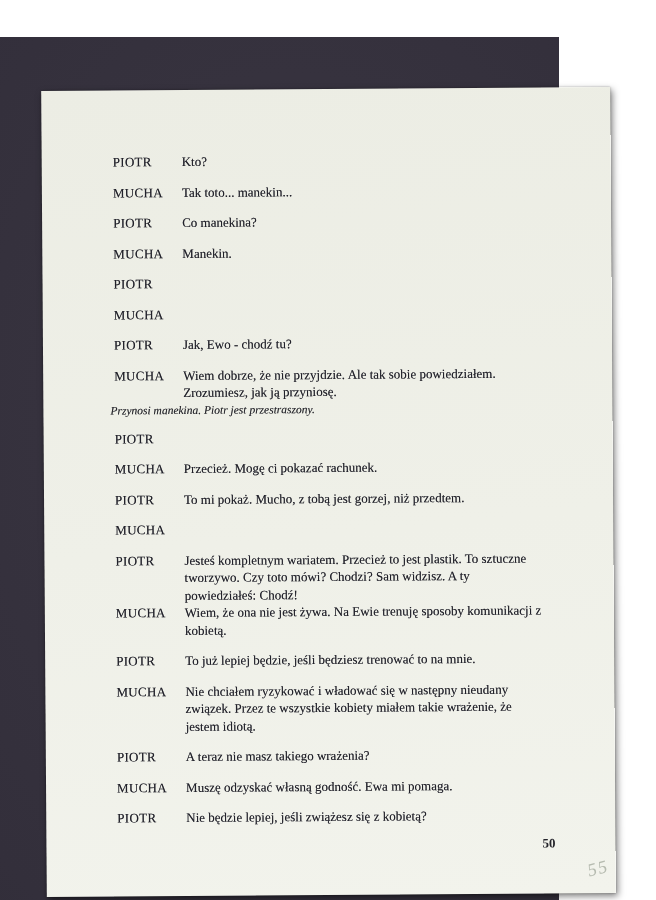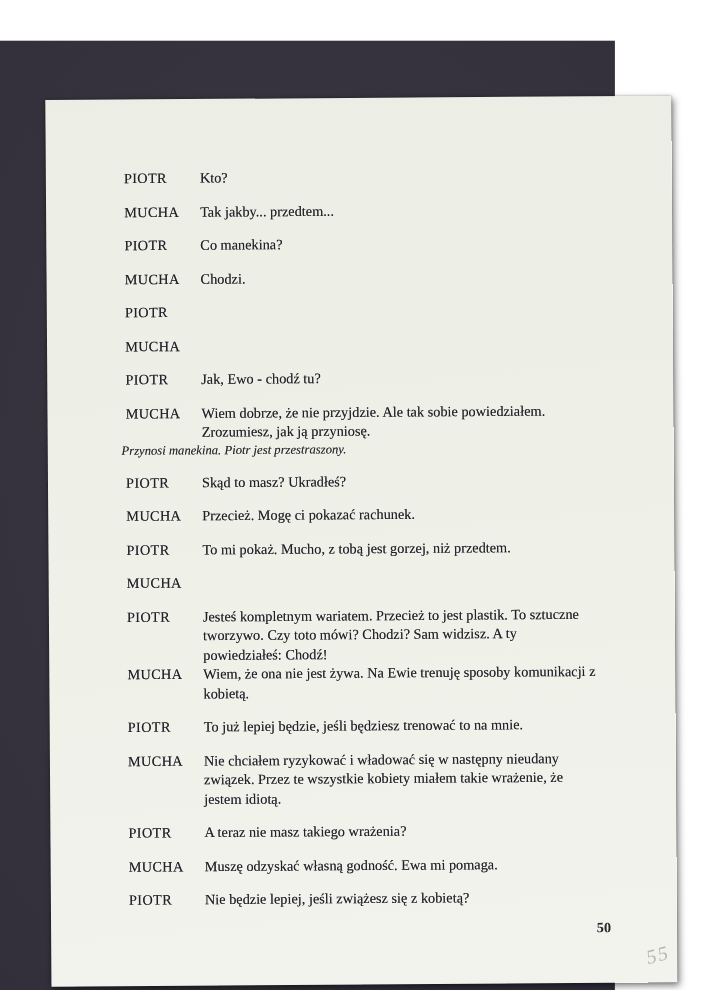--- a/index.html
+++ b/index.html
@@ -85,49 +85,48 @@
 
 <div class="scene">
   <div class="paper">
     <div class="entries" id="entries">
         <div class="entry">
     <span class="speaker">PIOTR</span>
     <span class="text">Kto?</span>
   </div>
         <div class="entry">
     <span class="speaker">MUCHA</span>
-    <span class="text">Tak jakby... przedtem...</span>
+    <span class="text">Tak toto... manekin...</span>
   </div>
         <div class="entry">
     <span class="speaker">PIOTR</span>
     <span class="text">Co manekina?</span>
   </div>
         <div class="entry">
     <span class="speaker">MUCHA</span>
-    <span class="text">Chodzi.</span>
+    <span class="text">Manekin.</span>
   </div>
         <div class="entry">
     <span class="speaker">PIOTR</span>
   </div>
         <div class="entry">
     <span class="speaker">MUCHA</span>
   </div>
         <div class="entry">
     <span class="speaker">PIOTR</span>
     <span class="text">Jak, Ewo - chodź tu?</span>
   </div>
         <div class="entry no-gap">
     <span class="speaker">MUCHA</span>
     <span class="text">Wiem dobrze, że nie przyjdzie. Ale tak sobie powiedziałem.
 Zrozumiesz, jak ją przyniosę.</span>
   </div>
         <div class="direction">Przynosi manekina. Piotr jest przestraszony.</div>
         <div class="entry">
     <span class="speaker">PIOTR</span>
-    <span class="text">Skąd to masz? Ukradłeś?</span>
   </div>
         <div class="entry">
     <span class="speaker">MUCHA</span>
     <span class="text">Przecież. Mogę ci pokazać rachunek.</span>
   </div>
         <div class="entry">
     <span class="speaker">PIOTR</span>
     <span class="text">To mi pokaż. Mucho, z tobą jest gorzej, niż przedtem.</span>
   </div>
         <div class="entry">

